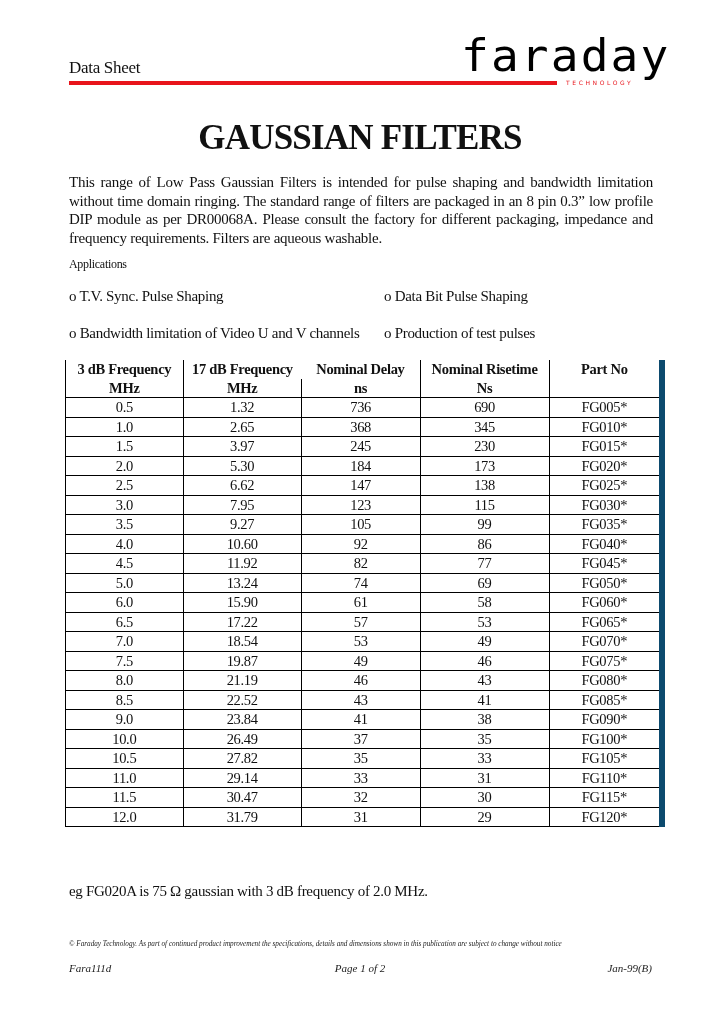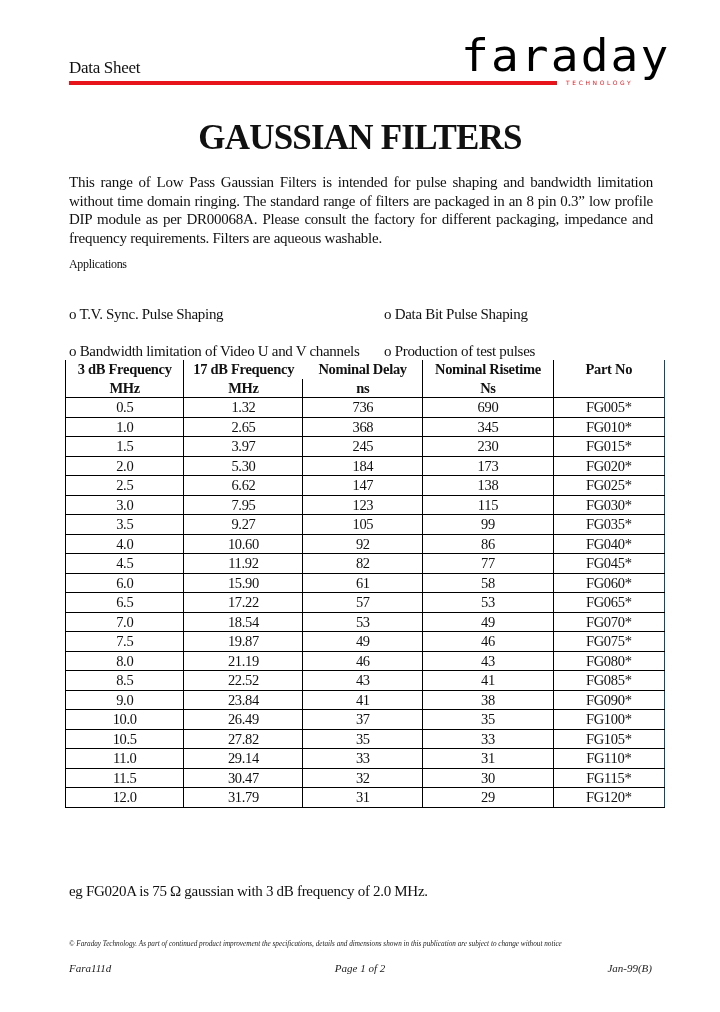--- a/index.html
+++ b/index.html
@@ -11,29 +11,29 @@
   .logo { left: 461px; top: 40px; width: 192px; height: 50px; }
   .logo-word { position: absolute; left: 0; top: -8px; font-family: "DejaVu Sans Mono", monospace;
                font-size: 44px; letter-spacing: 2px; color: #000; line-height: 48px; transform: scaleX(1.05); transform-origin: left; }
   .logo-sub { position: absolute; left: 105px; top: 39px; font-family: "DejaVu Sans", sans-serif;
               font-size: 6px; letter-spacing: 2.6px; color: #e8141b; }
   .title { left: 0; width: 720px; top: 118px; text-align: center; font-weight: bold; font-size: 35px;
            letter-spacing: -0.8px; }
   .intro { left: 69px; top: 173px; width: 584px; font-size: 15px; line-height: 18.6px; text-align: justify;
            letter-spacing: -0.25px; }
   .apps-head { left: 69px; top: 257px; font-size: 12px; letter-spacing: -0.3px; }
-  .app { font-size: 15px; letter-spacing: -0.3px; margin-top: 18px; }
+  .app { font-size: 15px; letter-spacing: -0.3px; }
   table.spec { position: absolute; left: 65px; top: 360px; width: 600px; border-collapse: collapse;
                font-size: 14.5px; letter-spacing: -0.3px; }
   table.spec td, table.spec th { text-align: center; padding: 0; height: 18.5px; line-height: 18px; }
   table.spec th { font-weight: bold; font-size: 14.5px; }
   .c1 { width: 118px; } .c2 { width: 119px; } .c3 { width: 120px; } .c4 { width: 130px; } .c5 { width: 111px; }
   .hdr td, .hdr th { border-left: 1px solid #000; }
   .hdr .nb { border-left: none; }
-  .hdr .last, .units .last, .data td.last { border-right: 1px solid #0c4a6e; }
+  .hdr .last, .units .last, .data td.last { border-right: 6px solid #0c4a6e; }
   .units td { border-left: 1px solid #000; vertical-align: top; height: 28px; font-weight: bold; }
   .data td { border: 1px solid #000; }
   .impedance { left: 69px; top: 881px; width: 600px; font-size: 15px; line-height: 20px; letter-spacing: -0.3px; }
   .footnote { left: 69px; top: 940px; width: 584px; font-size: 7.2px; font-style: italic; color: #222;
               white-space: nowrap; overflow: hidden; }
   .footer { top: 962px; font-size: 11px; font-style: italic; color: #222; }
 </style>
 </head>
 <body>
 
@@ -129,20 +129,27 @@
         <td class="last">FG040*</td>
       </tr>
       <tr class="data">
         <td>4.5</td>
         <td>11.92</td>
         <td>82</td>
         <td>77</td>
         <td class="last">FG045*</td>
       </tr>
       <tr class="data">
+        <td>5.0</td>
+        <td>13.24</td>
+        <td>74</td>
+        <td>69</td>
+        <td class="last">FG050*</td>
+      </tr>
+      <tr class="data">
         <td>6.0</td>
         <td>15.90</td>
         <td>61</td>
         <td>58</td>
         <td class="last">FG060*</td>
       </tr>
       <tr class="data">
         <td>6.5</td>
         <td>17.22</td>
         <td>57</td>

